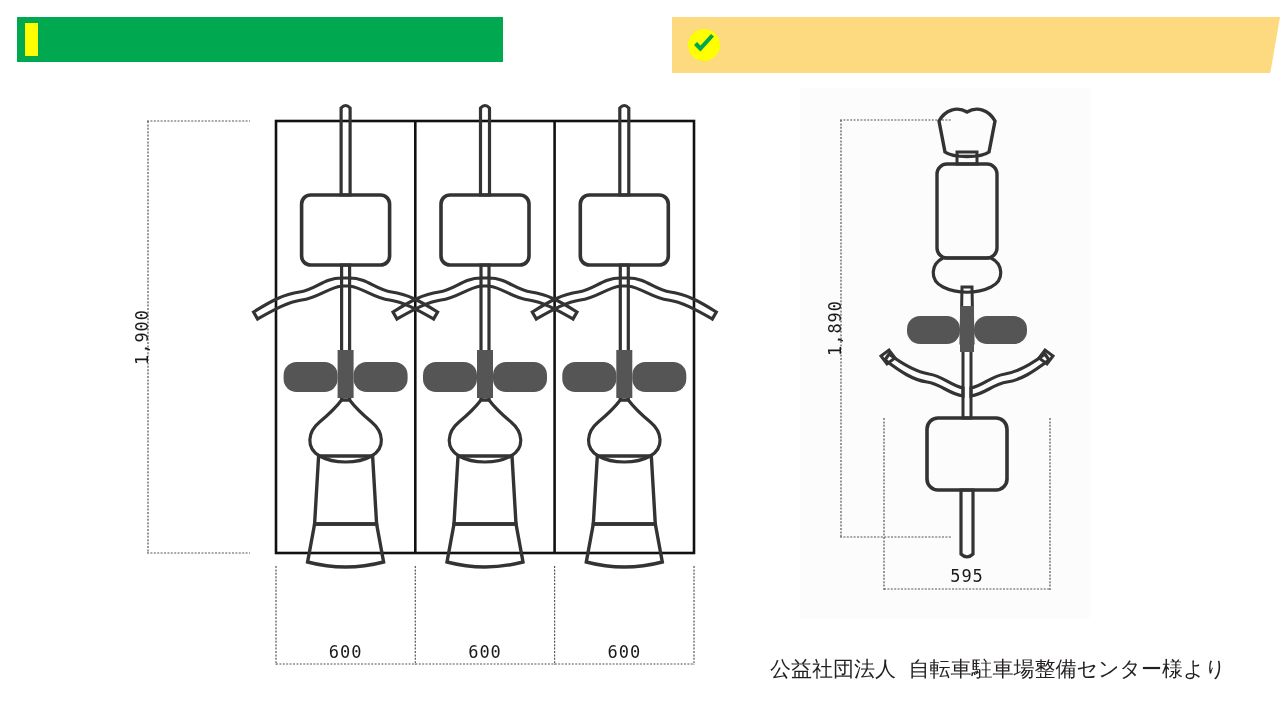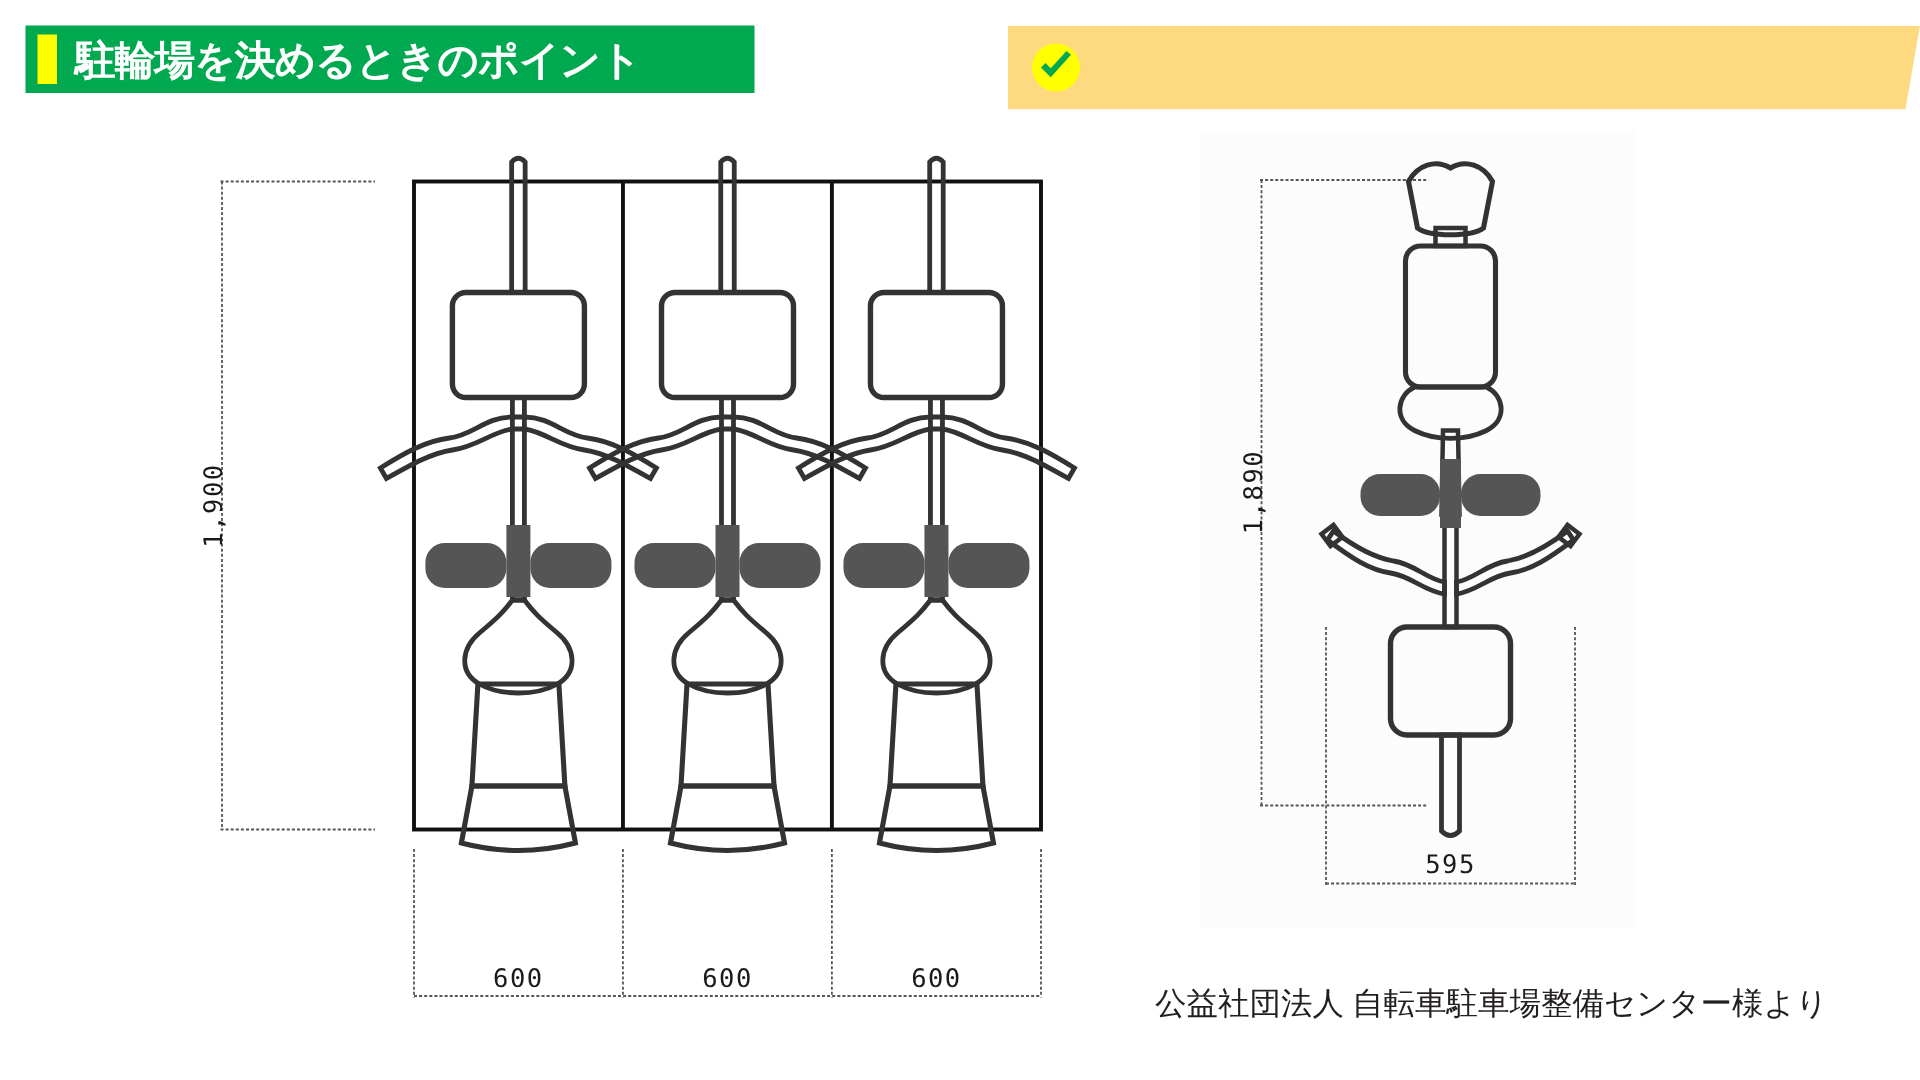--- a/index.html
+++ b/index.html
@@ -107,29 +107,28 @@
   }
 
   
   .credit {
     position: absolute;
     left: 770px;
     top: 655px;
     font-size: 21px;
     color: #231f20;
     white-space: nowrap;
-    font-family: Liberation Serif, serif;
+    font-family: Liberation Mono, monospace;
   }
 </style>
 </head>
 <body>
 
 <div class="banner-green">
   <div class="accent-bar"></div>
-  <div class="banner-green-text">駐輪場を決めるときのポイント</div>
 </div>
 
 <div class="banner-tan">
   <div class="check-badge">
     <svg width="26" height="26" viewBox="0 0 26 26" aria-hidden="true">
       <path d="M3 13 L9.5 19.5 L23 4.5 L20 2 L9.5 13.5 L6 10 Z" fill="#00a84f"></path>
     </svg>
   </div>
 </div>
 

